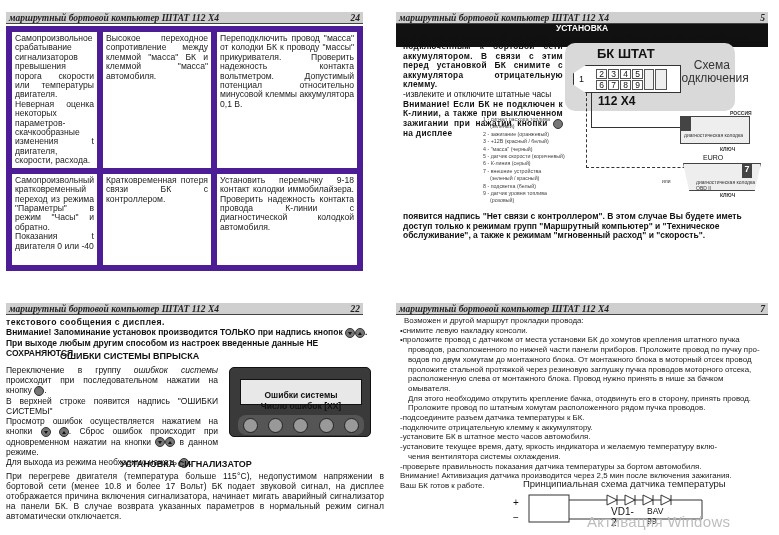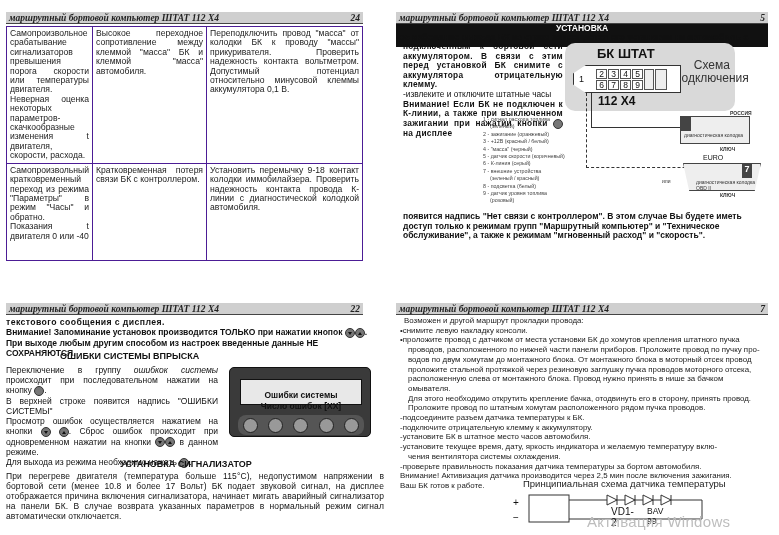--- a/index.html
+++ b/index.html
@@ -4,21 +4,21 @@
 <style>
 *{box-sizing:border-box;margin:0;padding:0}
 body{width:779px;height:535px;background:#fff;position:relative;overflow:hidden;font-family:"Liberation Sans",sans-serif;color:#111}
 .page{position:absolute}
 .hdr{position:absolute;height:12px;background:#cfcfcf;border-bottom:1px solid #444;display:flex;justify-content:space-between;align-items:center;padding:0 3px;font-family:Liberation Serif, serif;font-style:italic;font-weight:bold;font-size:9.5px;color:#222}
 .hdr .num{font-style:italic}
 
 #p24{left:0;top:0;width:385px;height:265px}
 #p24 .hdr{left:6px;top:12px;width:357px}
 .tbl{position:absolute;left:6px;top:26px;width:357px;border:1.5px solid #333;border-collapse:collapse}
-.tbl td{border:1px solid #4c1d95;vertical-align:top;font-size:8.6px;line-height:9.4px;padding:2px 3px;text-align:justify;color:#222}
+.tbl td{border:6px solid #4c1d95;vertical-align:top;font-size:8.6px;line-height:9.4px;padding:2px 3px;text-align:justify;color:#222}
 .tbl tr.r1 td{height:108px}
 .tbl tr.r2 td{height:97px}
 
 #p5{left:390px;top:0;width:389px;height:270px}
 #p5 .hdr{left:6px;top:12px;width:372px}
 .bar{position:absolute;left:6px;top:24px;width:372px;height:23px;background:#111;color:#fff;font-size:8.5px;font-weight:bold;text-align:center;line-height:9px}
 .p5-top{position:absolute;left:6px;top:32px;width:380px;font-size:8.7px;font-weight:bold;line-height:10px;letter-spacing:.1px}
 .p5-left{position:absolute;left:13px;top:42px;width:160px;font-size:8.3px;line-height:9.6px}
 .p5-left .b{font-weight:bold;letter-spacing:.3px}
 .p5-bottom{position:absolute;left:13px;top:212px;width:370px;font-size:8.5px;line-height:9.6px;font-weight:bold}
@@ -161,21 +161,21 @@
   <div style="padding-left:7px">(розовый)</div>
 </div>
 
 <div class="page" id="p22">
   <div class="hdr">
     <span>маршрутный бортовой компьютер ШТАТ 112 Х4</span>
     <span class="num">22</span>
   </div>
   <div class="p22-line1">текстового сообщения с дисплея.</div>
   <div class="p22-line2">
-    <span>Внимание! Запоминание установок производится ТОЛЬКО при нажатии кнопок</span>
+    <span>Внимание! Запоминание установок производится ТОЛЬКО при надпись кнопок</span>
     <span class="btn down"></span><span class="btn up"></span>.
   </div>
   <div class="p22-line3">При выходе любым другим способом из настроек введенные данные НЕ СОХРАНЯЮТСЯ.</div>
   <div class="h2" style="left:60px;top:56px">ОШИБКИ СИСТЕМЫ ВПРЫСКА</div>
   <div class="p22-text">
     <div>
       <span>Переключение в группу</span>
       <i>ошибкок системы</i>
       <span>происходит при последовательном нажатии на кнопку</span>
       <span class="btn"></span>.

